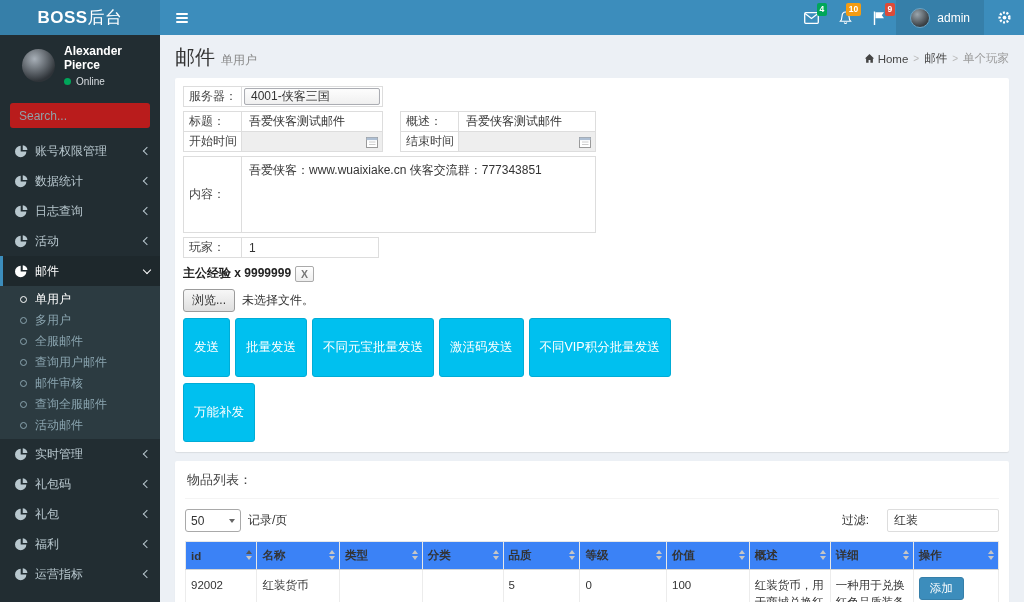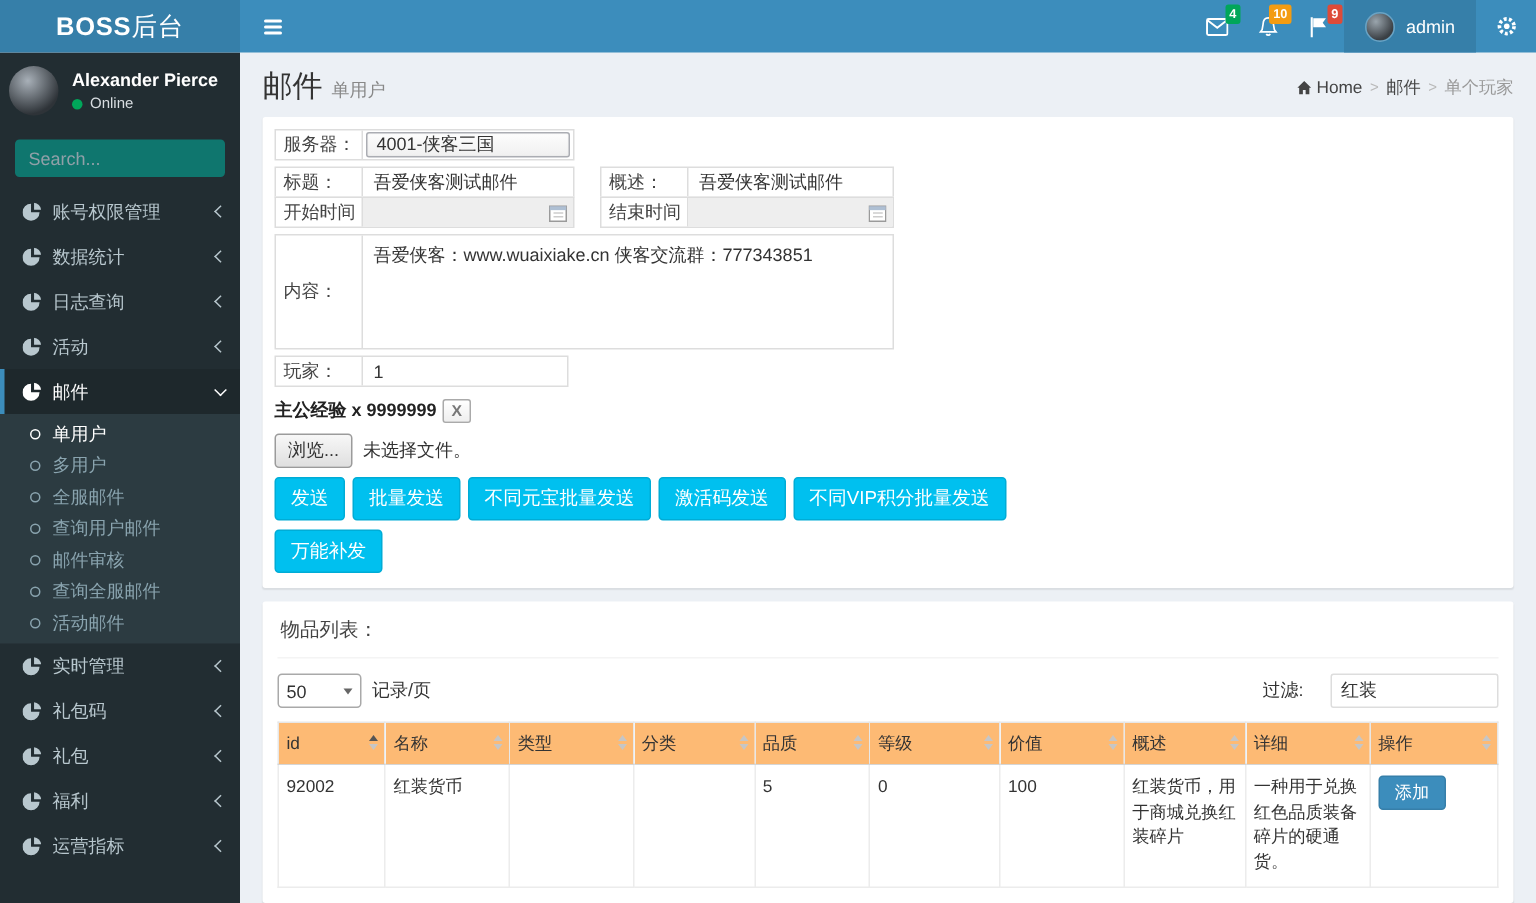--- a/index.html
+++ b/index.html
@@ -20,26 +20,26 @@
   .badge { position:absolute; top:3px; right:1px; color:#fff; font-size:8.5px; line-height:1; padding:2px 3px; border-radius:2px; font-weight:bold; }
   .badge.green { background:#00a65a; }
   .badge.yellow { background:#f39c12; }
   .badge.red { background:#dd4b39; }
   .nav-user { display:flex; align-items:center; gap:7px; padding:0 14px; background:#367fa9; color:#fff; cursor:pointer; }
   .avatar-sm { width:20px; height:20px; border-radius:50%; background:radial-gradient(circle at 35% 30%, #9aa5ad, #3a3f44 70%); border:1px solid #6aa3c4; }
   .nav-gear { width:40px; display:flex; align-items:center; justify-content:center; color:#fff; cursor:pointer; }
 
   
   .sidebar { position:absolute; top:35px; left:0; bottom:0; width:160px; background:#222d32; overflow:hidden; }
-  .user-panel { display:flex; gap:9px; padding:9px 6px; align-items:center; }
+  .user-panel { display:flex; gap:9px; padding:9px 22px; align-items:center; }
   .avatar-lg { width:33px; height:33px; border-radius:50%; background:radial-gradient(circle at 38% 30%, #a8b0b8, #2e3338 72%); flex:none; }
   .user-name { color:#fff; font-size:12px; font-weight:bold; }
   .user-status { margin-top:4px; color:#d8dde1; font-size:10px; display:flex; align-items:center; gap:5px; }
   .dot { width:7px; height:7px; border-radius:50%; background:#00a65a; }
-  .searchbox { margin:7px 10px 8px; display:flex; background:#0f766e; border-radius:3px; overflow:hidden; height:25px;align-items:center; }
+  .searchbox { margin:7px 10px 8px; display:flex; background:#b91c1c; border-radius:3px; overflow:hidden; height:25px;align-items:center; }
   .searchbox input { flex:1; background:transparent; border:none; outline:none; color:#ccc; font-size:12px; padding:0 9px; font-family:inherit; }
   .searchbox input::placeholder { color:#90a0a8; }
 
   .menu { list-style:none; }
   .menu-item { display:flex; align-items:center; height:30px; padding:0 10px 0 12px; color:#b8c7ce; cursor:pointer; font-size:12px; border-left:3px solid transparent; }
   .menu-item .mi-label { margin-left:7px; }
   .menu-item svg { flex:none; }
   .menu-item.active { color:#fff; background:#1e282c; border-left-color:#3c8dbc; }
   .chev { margin-left:auto; width:6px; height:6px; border-left:1.5px solid currentColor; border-bottom:1.5px solid currentColor; }
   .chev.left { transform:rotate(45deg); }
@@ -82,34 +82,34 @@
   .attach-row { display:flex; align-items:center; margin-top:7px; gap:7px; }
   .attach-label { color:#333; }
   .btn-primary { background:#367fa9; border:1px solid #2b6387; color:#fff; font-size:12px; padding:3px 9px; border-radius:3px; cursor:pointer; font-family:inherit; }
   .checkbox { width:13px; height:13px; border:1px solid #8b8b8b; background:#fff; display:inline-block; flex:none; }
   .cb-label { margin-left:-3px; }
   .exp-row { margin-top:7px; display:flex; align-items:center; gap:4px; font-weight:bold; color:#222; font-size:12px; }
   .btn-x { border:1px solid #aaa; background:linear-gradient(#fff,#eee); color:#777; font-size:10.5px; font-weight:bold; padding:1px 5px; border-radius:2px; cursor:pointer; font-family:inherit; }
   .browse-row { margin-top:7px; display:flex; align-items:center; gap:7px; }
   .btn-browse { border:1px solid #9b9b9b; background:linear-gradient(#f7f7f7,#dfdfdf); color:#333; font-size:12px; padding:2px 8px; border-radius:3px; cursor:pointer; font-family:inherit; }
   .send-row { margin-top:6px; display:flex; gap:5px; }
-  .btn-info { background:#00c0ef; border:1px solid #00acd6; color:#fff; font-size:12.5px; padding:5px 10px; border-radius:3px; cursor:pointer; font-family:inherit; }
+  .btn-info { background:#00c0ef; border:1px solid #00acd6; color:#fff; font-size:12.5px; padding:20px 10px; border-radius:3px; cursor:pointer; font-family:inherit; }
 
   
   .items-box { margin-top:9px; padding:0 10px 10px; }
   .box-header { padding:10px 2px 9px; border-bottom:1px solid #f4f4f4; font-size:13px; color:#444; }
   .table-toolbar { display:flex; align-items:center; margin:10px 0 9px; }
   .pagesize { width:56px; height:23px; border:1px solid #a9a9a9; border-radius:3px; background:#fff; display:flex; align-items:center; justify-content:space-between; padding:0 5px; cursor:pointer; }
   .pagesize .tri { width:0; height:0; border-left:3.5px solid transparent; border-right:3.5px solid transparent; border-top:4px solid #666; }
   .pagesize-label { margin-left:7px; color:#333; }
   .filter-wrap { margin-left:auto; display:flex; align-items:center; gap:18px; }
   .filter-wrap input { width:112px; height:23px; border:1px solid #ddd; border-radius:2px; padding:0 6px; font-size:12px; font-family:inherit; color:#333; outline:none; }
 
   table.items { width:100%; border-collapse:collapse; }
-  table.items th { text-align:left; font-size:11.5px; color:#333; padding:6px 5px; border:1px solid #e7e7e7; border-bottom:1px solid #d5d5d5; position:relative; font-weight:normal; background:#fdba74; }
+  table.items th { text-align:left; font-size:11.5px; color:#333; padding:6px 5px; border:1px solid #e7e7e7; border-bottom:1px solid #d5d5d5; position:relative; font-weight:bold; background:#3b82f6; }
   table.items td { font-size:11.5px; color:#333; padding:7px 5px; border:1px solid #ececec; vertical-align:top; line-height:1.45; }
   .sorts { position:absolute; right:4px; top:8px; display:flex; flex-direction:column; gap:2px; }
   .t-up { width:0; height:0; border-left:3px solid transparent; border-right:3px solid transparent; border-bottom:4px solid #c6c6c6; }
   .t-down { width:0; height:0; border-left:3px solid transparent; border-right:3px solid transparent; border-top:4px solid #c6c6c6; }
   .sorts.sorted .t-up { border-bottom-color:#555; }
   .btn-add { background:#3c8dbc; border:1px solid #367fa9; color:#fff; font-size:11.5px; padding:3px 10px; border-radius:3px; cursor:pointer; font-family:inherit; }
 
   svg { display:block; }
 </style>
 </head>

